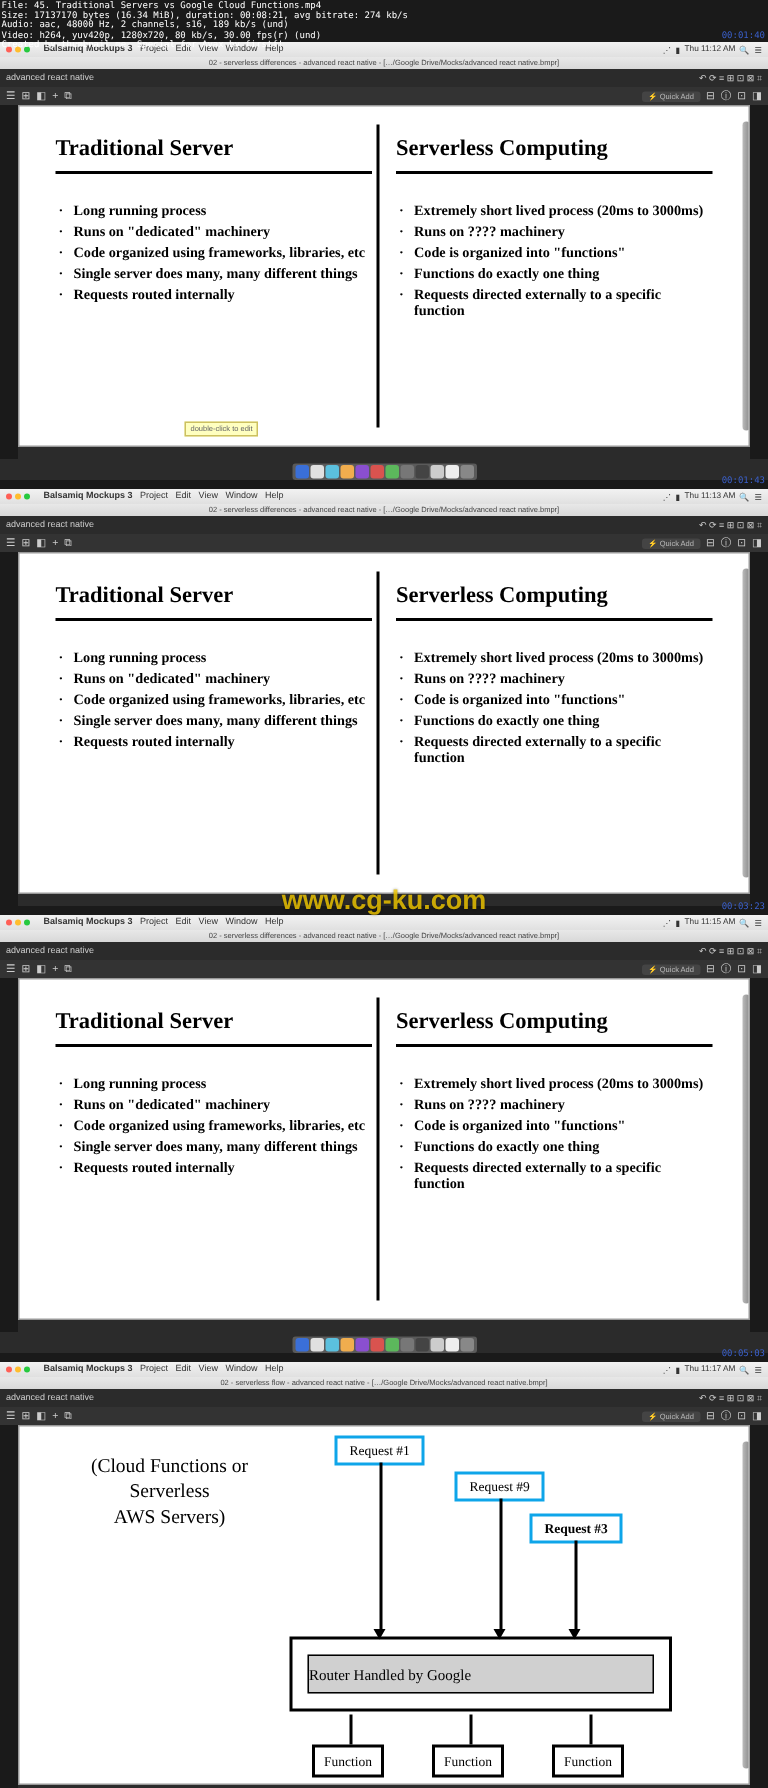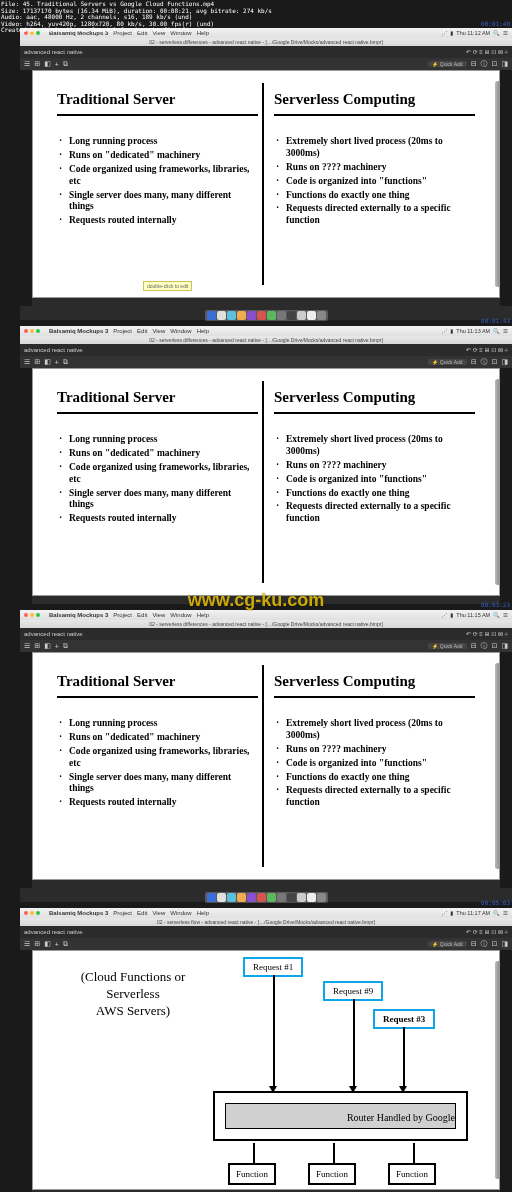--- a/index.html
+++ b/index.html
@@ -34,21 +34,20 @@
     color: #e8c000;
     font-size: 18px;
     font-weight: bold;
     z-index: 200;
     opacity: 0.85;
     text-shadow: 0 0 2px rgba(0,0,0,0.5);
   }
   .frame {
     width: 512px;
     position: relative;
-    padding-left: 20px;
   }
   .mac-menubar {
     background: linear-gradient(#f2f2f2, #e0e0e0);
     height: 10px;
     font-size: 6px;
     display: flex;
     align-items: center;
     padding: 0 4px;
     color: #333;
     justify-content: space-between;
@@ -255,21 +254,21 @@
     width: 255px;
     height: 50px;
     padding: 10px;
   }
   .router-inner {
     background: #d0d0d0;
     border: 1px solid #000;
     height: 100%;
     font-family: "Comic Sans MS", cursive;
     font-size: 10px;
-    text-align: right;
+    text-align: left;
     line-height: 28px;
   }
   .fn-box {
     position: absolute;
     border: 2px solid #000;
     background: #fff;
     font-family: "Comic Sans MS", cursive;
     font-size: 9px;
     padding: 4px 6px;
     bottom: 4px;

